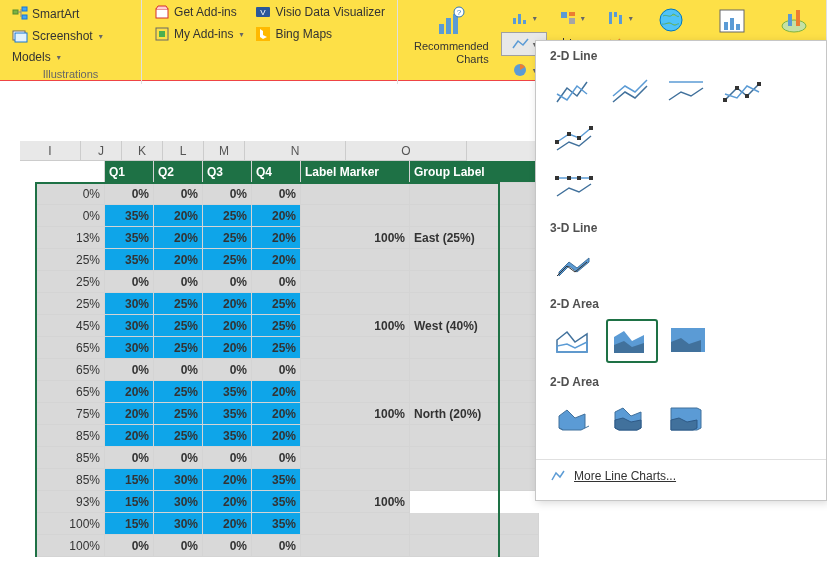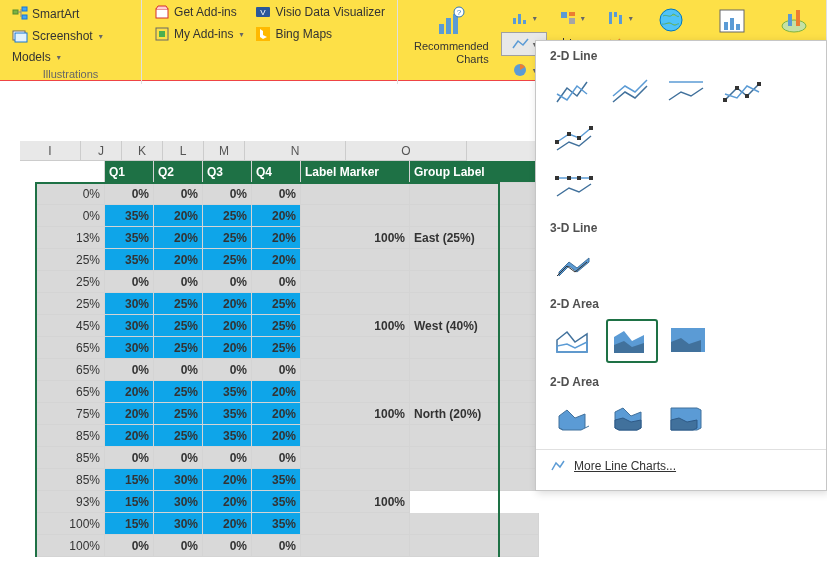--- a/index.html
+++ b/index.html
@@ -30,21 +30,21 @@
 .sel-border{position:absolute;border:2px solid #1e7145;pointer-events:none;left:-1px;top:21px;width:461px;height:420px}
 .shade1{background:#d9d9d9}
 .shade2{background:#0ea5e9}
 
 .dropdown{position:absolute;right:0;top:40px;width:290px;background:#fff;border:1px solid #c6c6c6;box-shadow:2px 2px 8px rgba(0,0,0,.15);z-index:100;padding-bottom:8px}
 .dd-section{padding:8px 14px 4px 14px}
 .dd-title{font-weight:600;color:#505050;font-size:12px;margin-bottom:8px}
 .dd-row{display:flex;gap:6px;flex-wrap:wrap}
 .chart-opt{width:48px;height:40px;border:1px solid transparent;display:flex;align-items:center;justify-content:center;cursor:pointer}
 .chart-opt.selected{border:2px solid #1e7145;border-radius:3px}
-.dd-footer{border-top:1px solid #e0e0e0;margin-top:6px;padding:8px 14px;display:flex;align-items:center;gap:8px;cursor:pointer}
+.dd-footer{border-top:1px solid #e0e0e0;margin-top:16px;padding:8px 14px;display:flex;align-items:center;gap:8px;cursor:pointer}
 
 svg{display:block}
 </style>
 </head>
 <body>
 
 <div class="ribbon">
   <div class="rgroup" style="width:140px">
     <div class="rgroup-items">
       <div class="ritem">

